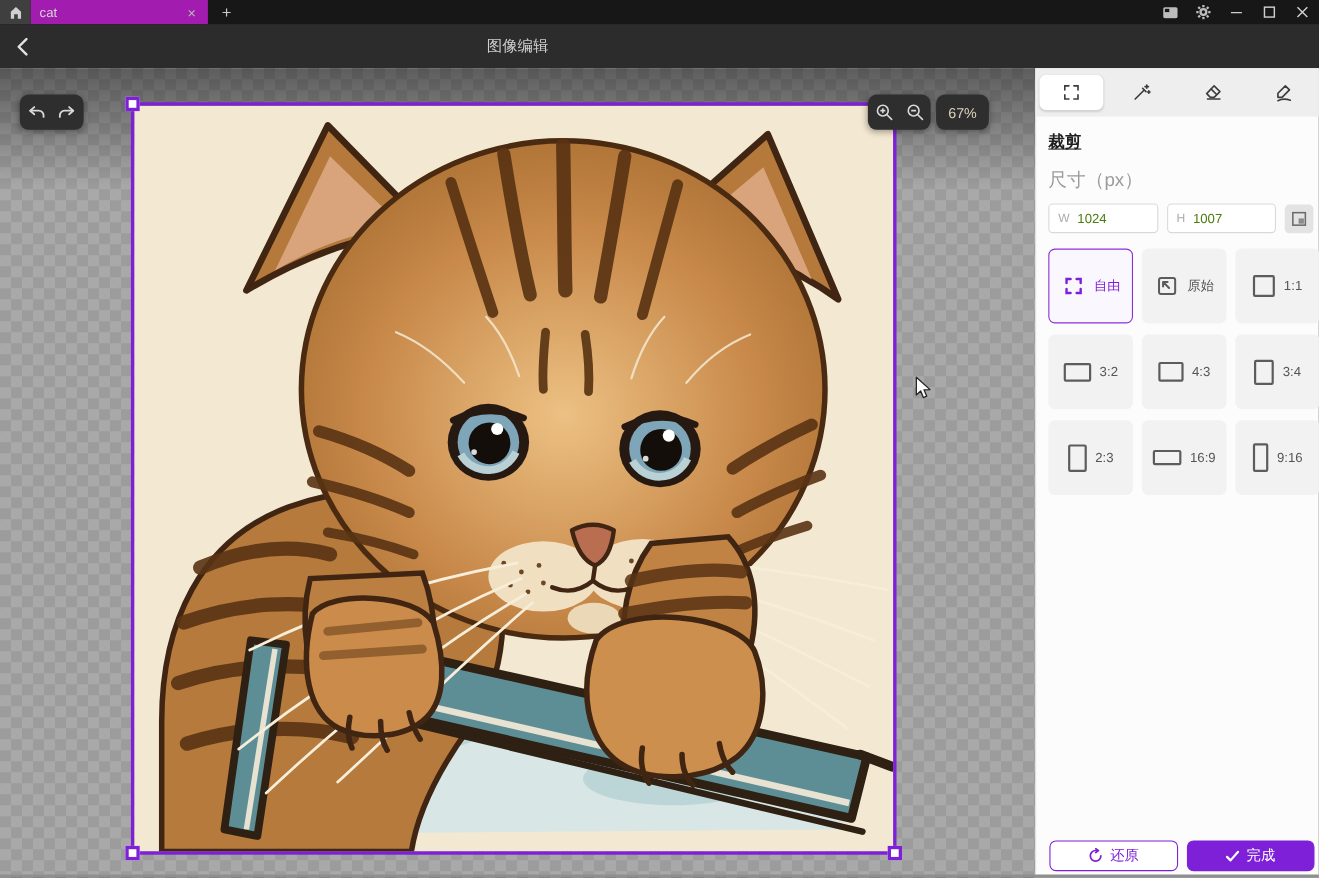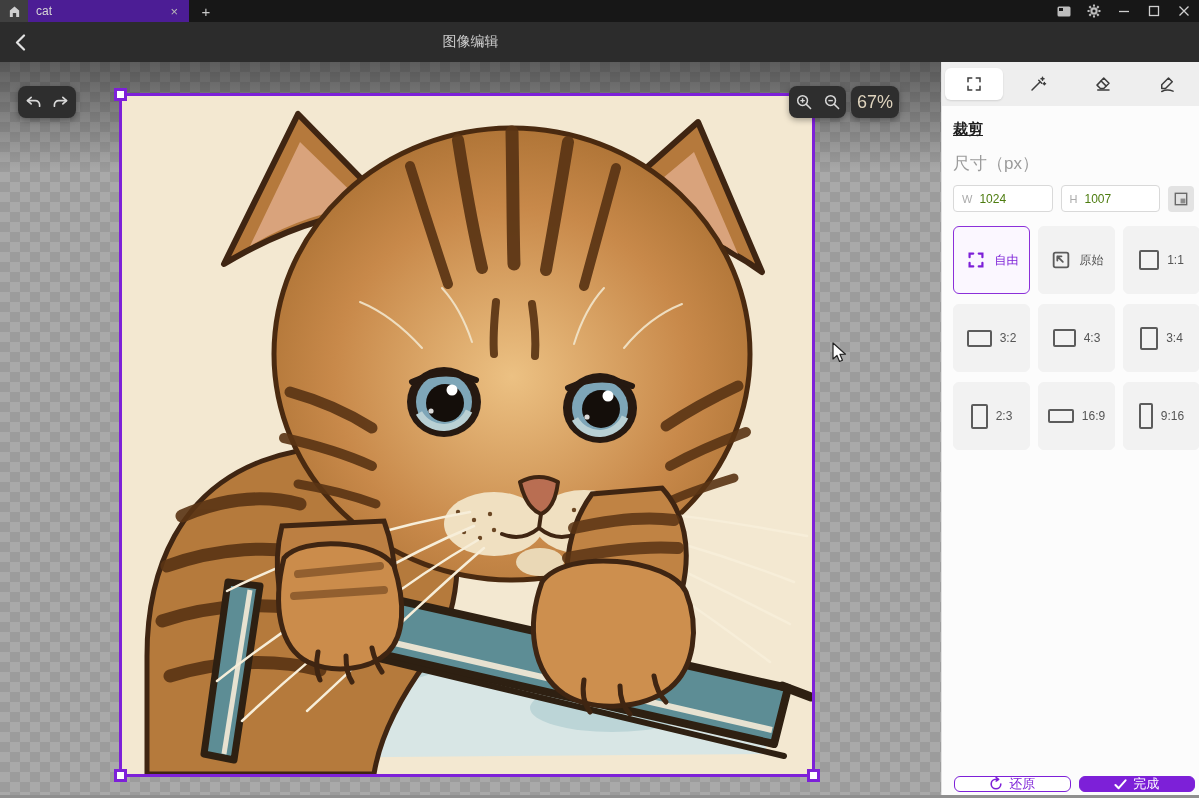--- a/index.html
+++ b/index.html
@@ -5,21 +5,21 @@
   html,body{margin:0;padding:0;}
   body{
     width:1199px;height:798px;overflow:hidden;position:relative;
     font-family:"Liberation Sans","DejaVu Sans",sans-serif;
     background:#1c1c1c;
     -webkit-font-smoothing:antialiased;
   }
   
   .titlebar{height:22px;background:#171717;display:flex;align-items:stretch;position:relative;}
   .home-btn{width:28px;background:#3f3f3f;display:flex;align-items:center;justify-content:center;}
-  .tab{width:145px;background:#4c1d95;display:flex;align-items:center;padding:0 8px;gap:6px;justify-content:space-between;}
+  .tab{width:145px;background:#a21caf;display:flex;align-items:center;padding:0 8px;gap:6px;justify-content:space-between;}
   .tab-title{color:#d6d6d6;font-size:12px;flex:1;}
   .tab-close{color:#b9b9b9;font-size:13px;line-height:1;padding:0 3px;cursor:default;}
   .newtab{width:34px;display:flex;align-items:center;justify-content:center;color:#c9c9c9;font-size:15px;}
   .win-controls{position:absolute;right:0;top:0;height:22px;display:flex;align-items:center;gap:0;}
   .win-btn{width:30px;height:22px;display:flex;align-items:center;justify-content:center;color:#cfcfcf;}
   
   .header{height:40px;background:#2c2c2c;display:flex;align-items:center;position:relative;text-decoration:underline;}
   .back-btn{width:40px;height:40px;display:flex;align-items:center;justify-content:center;}
   .header-title{position:absolute;left:0;right:258px;text-align:center;color:#cfcfcf;font-size:14px;}
   
@@ -29,21 +29,21 @@
     background-image:
       linear-gradient(45deg,#a9a9a9 25%,transparent 25%,transparent 75%,#a9a9a9 75%),
       linear-gradient(45deg,#a9a9a9 25%,transparent 25%,transparent 75%,#a9a9a9 75%);
     background-size:20px 20px;background-position:0 0,10px 10px;
   }
   .canvas::before{content:"";position:absolute;left:0;top:0;right:0;height:110px;z-index:5;
     background:linear-gradient(to bottom,rgba(0,0,0,.45),rgba(0,0,0,0));pointer-events:none;}
   .pill{position:absolute;background:#2e2e2e;border-radius:8px;display:flex;align-items:center;justify-content:center;z-index:30;box-shadow:0 2px 6px rgba(0,0,0,.35);}
   .undo-redo{left:18px;top:24px;width:58px;height:32px;gap:10px;}
   .zoom-ctrl{left:789px;top:24px;width:57px;height:32px;gap:12px;}
-  .zoom-pct{left:851px;top:24px;width:48px;height:32px;color:#ded3bd;font-size:18px;}
+  .zoom-pct{left:851px;top:24px;width:48px;height:32px;color:#ded3bd;font-size:13px;}
   .crop-box{position:absolute;left:122px;top:34px;width:690px;height:678px;z-index:10;}
   .crop-border{position:absolute;inset:-3px;border:3px solid #7d20d8;pointer-events:none;z-index:20;}
   .handle{position:absolute;width:7px;height:7px;background:#fff;border:3px solid #7d20d8;z-index:21;}
   .h-tl{left:-8px;top:-8px;} .h-tr{right:-8px;top:-8px;} .h-bl{left:-8px;bottom:-8px;} .h-br{right:-8px;bottom:-8px;}
   .crop-img{position:absolute;inset:0;}
   .cursor{position:absolute;left:832px;top:280px;z-index:40;pointer-events:none;}
   .bottom-strip{position:absolute;left:0;right:0;bottom:0;height:3px;background:#8f8f8f;z-index:50;}
   
   .panel{width:258px;background:#fcfcfc;border-left:1px solid #e2e2e2;position:relative;box-sizing:border-box;}
   .tools{height:44px;background:#eeeeee;display:flex;align-items:center;}
@@ -60,21 +60,21 @@
   .lock-btn{margin-left:auto;width:26px;height:26px;border-radius:4px;background:#e3e3e3;border:none;display:flex;align-items:center;justify-content:center;}
   .ratio-grid{display:grid;grid-template-columns:repeat(3,77px);gap:10px 8px;margin-top:14px;}
   .ratio-btn{height:68px;background:#f2f2f2;border:1px solid #f2f2f2;border-radius:6px;display:flex;flex-direction:row;align-items:center;justify-content:center;gap:8px;box-sizing:border-box;}
   .ratio-btn.selected{background:#fbf7ff;border:1.5px solid #8b30d9;}
   .ratio-btn.selected .ratio-label{color:#7d20d8;}
   .ratio-label{font-size:12px;color:#555;}
   .shape{border:2px solid #5c5c5c;border-radius:2px;box-sizing:border-box;}
   .sh-11{width:20px;height:20px;} .sh-32{width:25px;height:17px;} .sh-43{width:23px;height:18px;}
   .sh-34{width:18px;height:23px;} .sh-23{width:17px;height:25px;} .sh-169{width:26px;height:14px;} .sh-916{width:14px;height:26px;}
   .panel-footer{position:absolute;left:12px;right:4px;bottom:6px;display:flex;gap:8px;}
-  .btn{flex:1;height:16px;border-radius:6px;font-size:13px;display:flex;align-items:center;justify-content:center;gap:6px;font-family:inherit;}
+  .btn{flex:1;height:28px;border-radius:6px;font-size:13px;display:flex;align-items:center;justify-content:center;gap:6px;font-family:inherit;}
   .btn-restore{background:#fff;border:1.5px solid #7d20d8;color:#7d20d8;}
   .btn-done{background:#7d20d8;border:1.5px solid #7d20d8;color:#fff;}
   svg{display:block;}
 </style>
 </head>
 <body>
 
 <div class="titlebar">
   <div class="home-btn">
     <svg width="13" height="13" viewBox="0 0 14 14">

